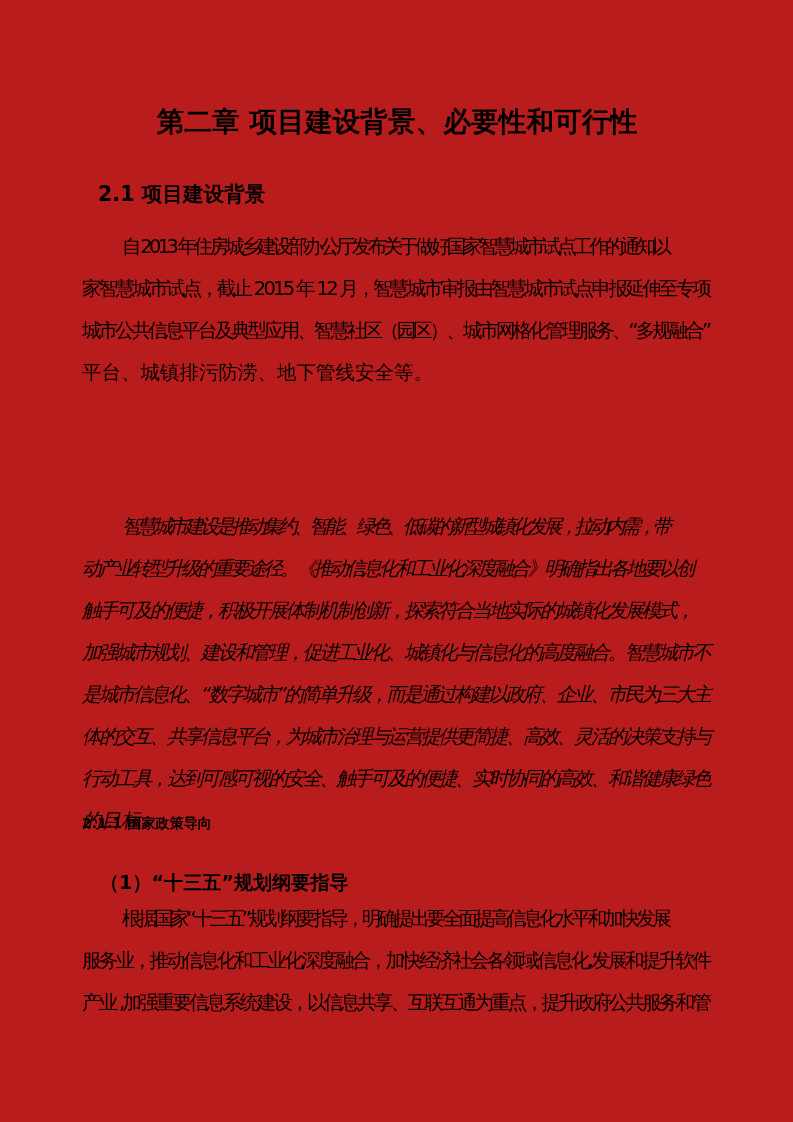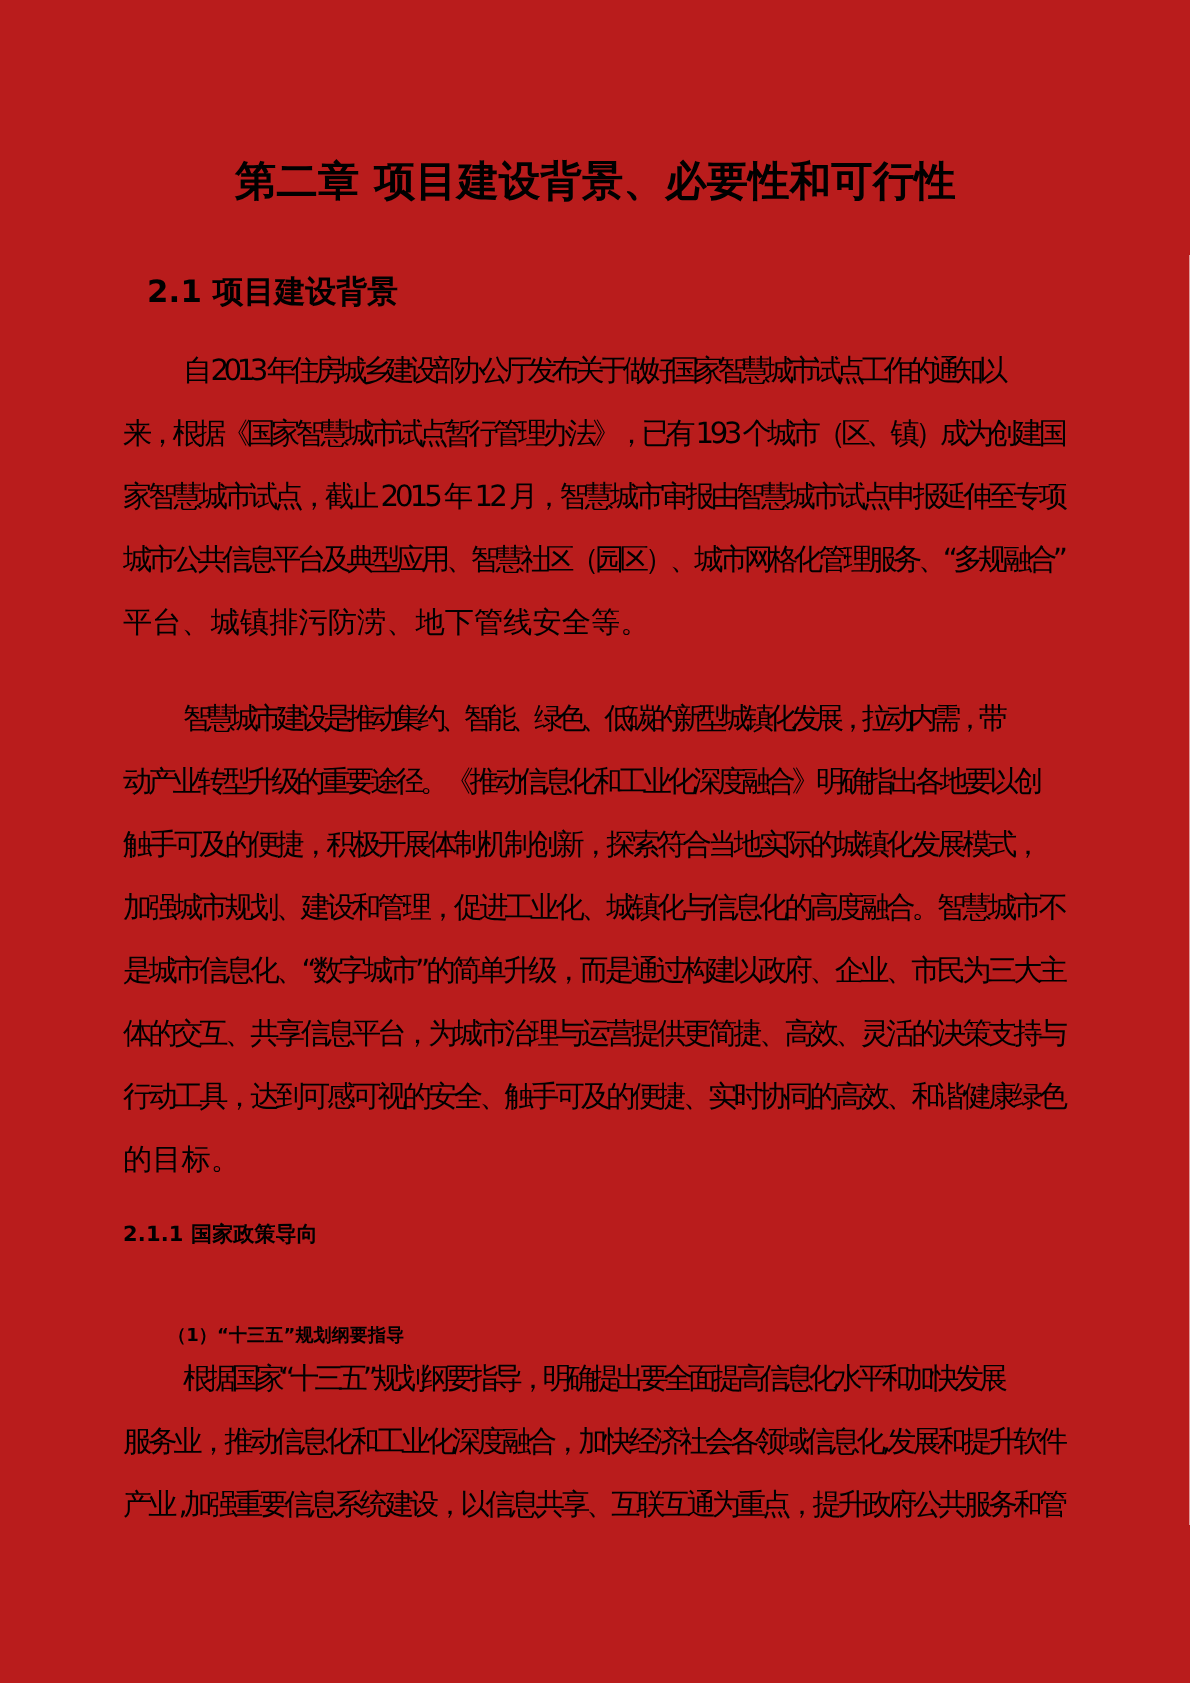--- a/index.html
+++ b/index.html
@@ -64,26 +64,26 @@
     left: 0;
     top: 815px;
     font-size: 14px;
     font-weight: 700;
     line-height: 1.2;
     letter-spacing: 0.1px;
   }
 
   
   .h4 {
-    margin: 16px;
+    margin: 4px;
     padding: 0;
     position: absolute;
     left: 14px;
     top: 867px;
-    font-size: 12px;
+    font-size: 19px;
     font-weight: 700;
     line-height: 1.2;
     letter-spacing: 0.1px;
   }
 
   
   .para {
     position: absolute;
     left: 0;
     width: 630px;
@@ -105,40 +105,36 @@
     display: inline-block;
   }
   .line.indent {
     text-indent: 40px;
   }
   .line.last {
     display: block;
   }
 
   .p1 { top: 226px; }
-  .p2 { top: 458px; }
+  .p2 { top: 506px; font-style: italic; }
   .p3 { top: 898px; }
 </style>
 </head>
 <body>
 
 <div class="page">
   <div class="content">
 
     <h1 class="chapter-title">第二章  项目建设背景、必要性和可行性</h1>
 
     <h2 class="h2">2.1 项目建设背景</h2>
 
     <div class="para p1">
       <div class="line just indent">
         <span style="letter-spacing: -3.67652px;">自 2013 年住房城乡建设部办公厅发布关于做好国家智慧城市试点工作的通知以</span>
-          <span></span>
-      </div>
-      <div class="line just">
-        <span style="letter-spacing: -3.04062px;">来，根据《国家智慧城市试点暂行管理办法》，已有 193 个城市（区、镇）成为创建国</span>
           <span></span>
       </div>
       <div class="line just">
         <span style="letter-spacing: -2.68415px;">家智慧城市试点，截止 2015 年 12 月，智慧城市审报由智慧城市试点申报延伸至专项</span>
           <span></span>
       </div>
       <div class="line just">
         <span style="letter-spacing: -2.93997px;">城市公共信息平台及典型应用、智慧社区（园区）、城市网格化管理服务、“多规融合”</span>
           <span></span>
       </div>

